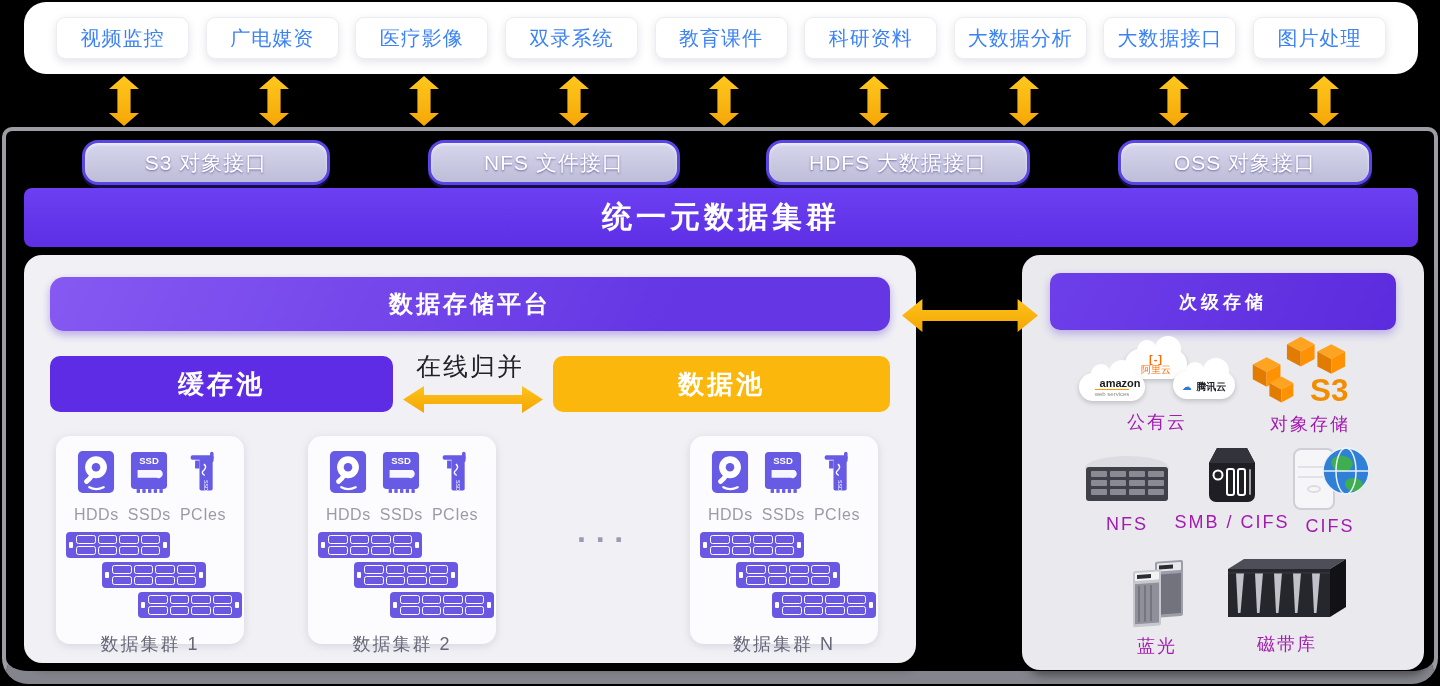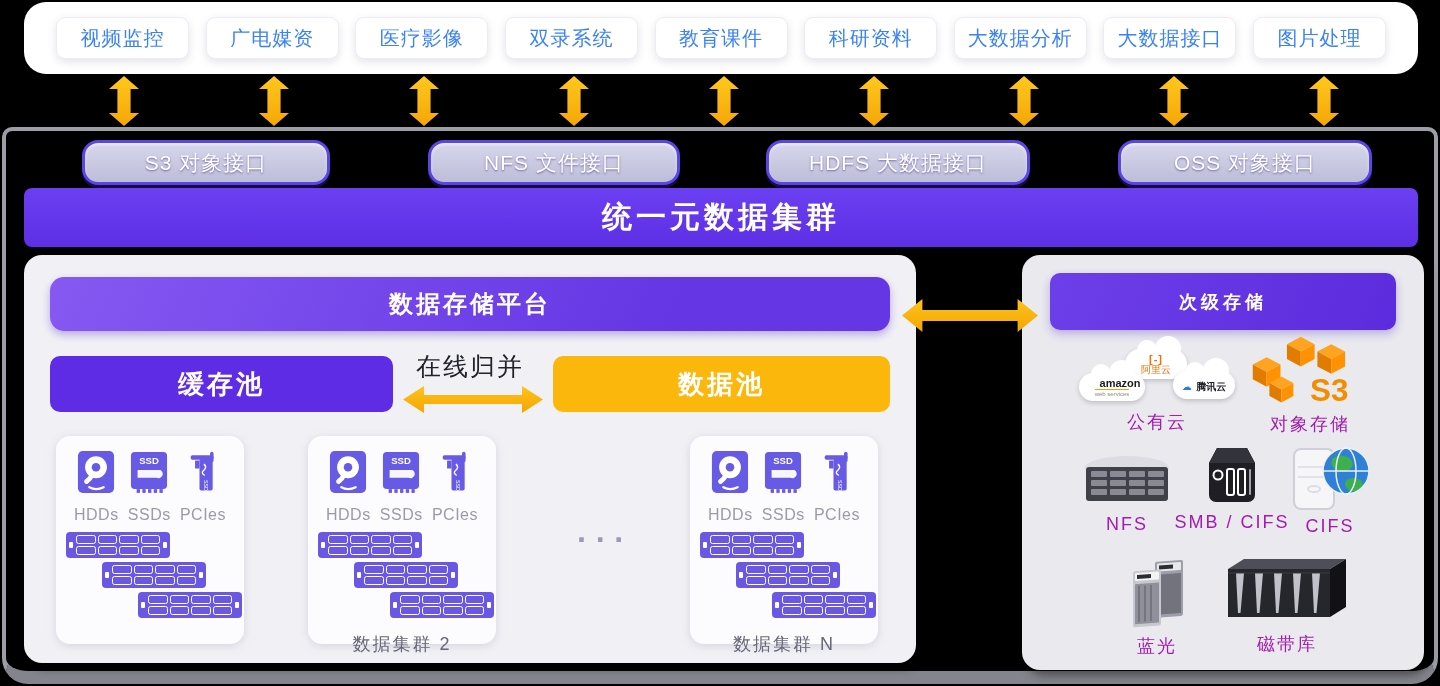--- a/index.html
+++ b/index.html
@@ -206,20 +206,21 @@
             <span class="slot"></span>
             <span class="slot"></span>
             <span class="slot"></span>
             <span class="slot"></span>
             <span class="slot"></span>
             <span class="slot"></span>
             <span class="slot"></span>
             <span class="slot"></span>
           </div>
       </div>
+      <div class="cluster-name">数据集群 1</div>
     </div>
 
     <div class="abs cluster-card" style="left:284px">
       <div class="drive-row">
         <div class="drive">
           <svg width="38" height="44" viewBox="0 0 40 46">
             <rect x="1" y="1" width="38" height="44" rx="5" fill="#675ae4"></rect>
             <circle cx="20" cy="18" r="11.5" fill="#fff"></circle>
             <circle cx="20" cy="18" r="4.5" fill="#675ae4"></circle>
             <path d="M10 33 Q14 30 16 26" stroke="#fff" stroke-width="5" fill="none" stroke-linecap="round"></path>

